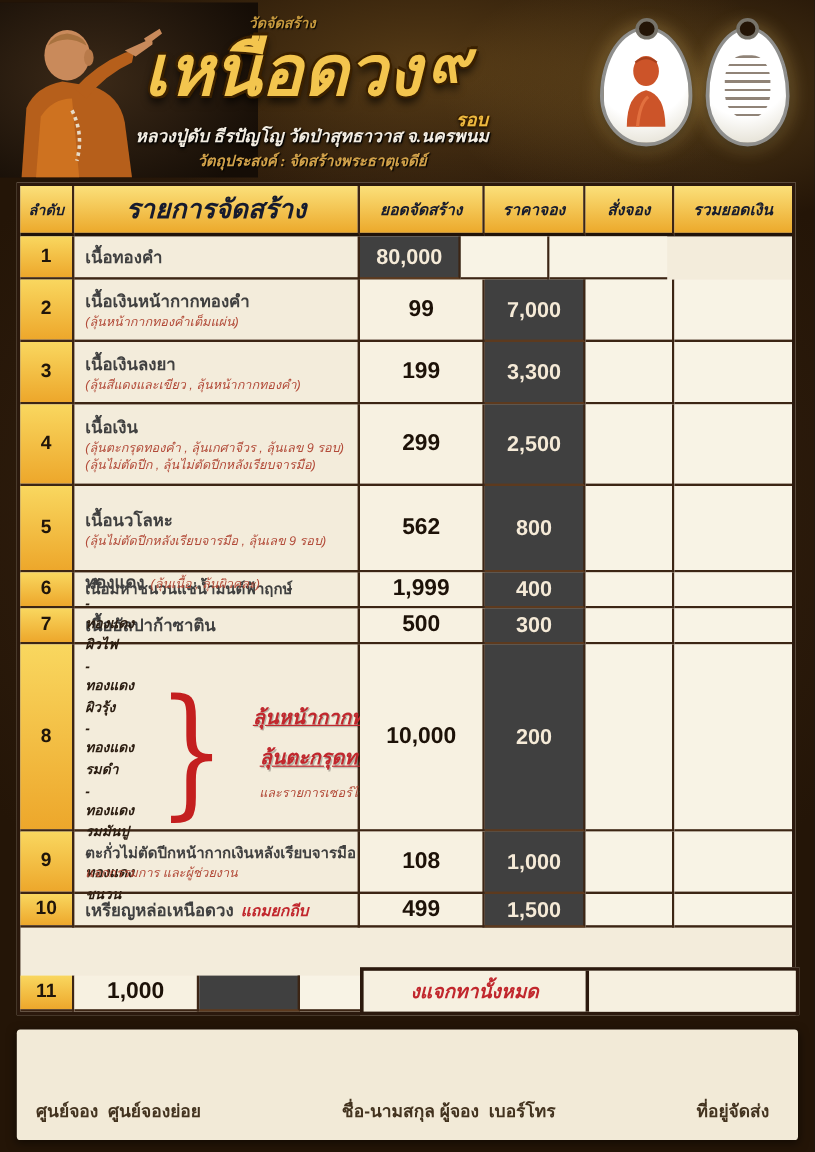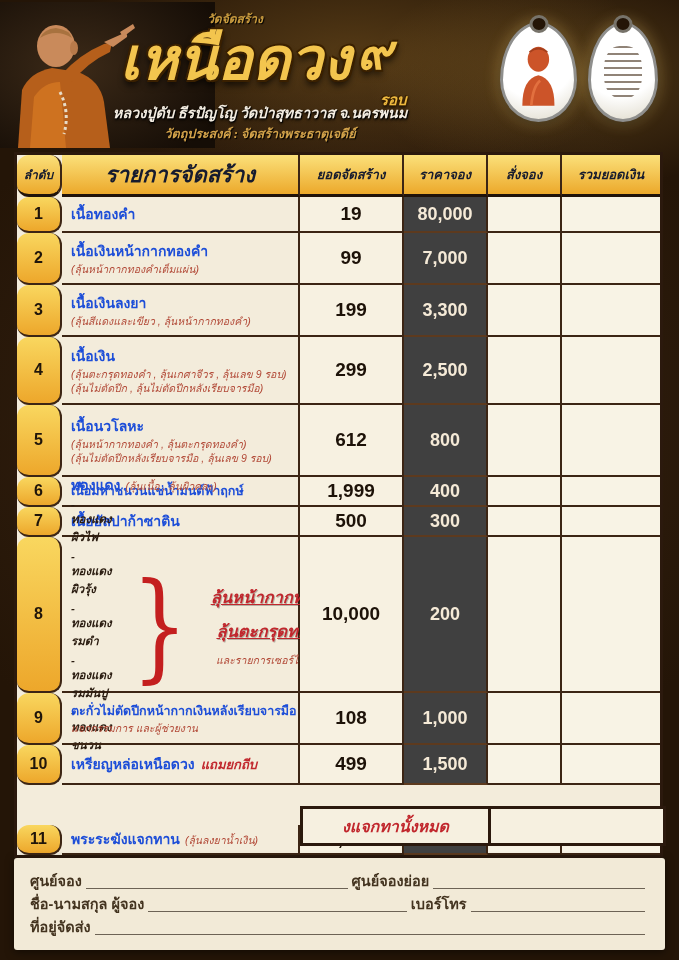--- a/index.html
+++ b/index.html
@@ -51,37 +51,37 @@
     opacity:.75; border-radius:40%; }
 
   
   .tbl { position:absolute; left:14px; top:152px; width:649px;
     border:3px solid #2b190d; background:#f3ecdb; }
   .trow { display:flex; width:643px; }
   .cell { border-right:2px solid #3c2514; border-bottom:2px solid #3c2514;
     display:flex; flex-direction:column; justify-content:center; }
   .cell:last-child { border-right:none; }
   .c-no    { width:45px;  align-items:center; background:linear-gradient(#f9d75f,#eda72b);
-             font-size:16px; font-weight:bold; color:#20150a;border-radius:12px; }
+             font-size:16px; font-weight:bold; color:#20150a; }
   .c-name  { width:238px; padding:3px 9px; }
   .c-qty   { width:104px; align-items:center; font-size:19px; font-weight:bold; color:#1d1208;
              background:#f7f1e1; }
   .c-price { width:84px;  align-items:center; background:#404040; font-size:18px; font-weight:bold;
              color:#f5ead7; border-bottom-color:#5d3a1e; }
   .c-order { width:74px;  background:#f8f3e5; }
   .c-total { width:98px;  background:#f8f3e5; }
 
   .thead .cell { background:linear-gradient(#fbe07a,#eca92b); border-bottom:3px solid #20130a;
     align-items:center; justify-content:center; height:42px;
     font-weight:800; font-style:italic; color:#161b2e; }
   .thead .c-no { font-size:12px; }
   .thead .c-name { font-size:22px; padding:17px; }
   .thead .c-qty, .thead .c-price, .thead .c-order, .thead .c-total { font-size:13px; }
 
-  .iname { font-size:14px; font-weight:bold; color:#1d4ed8; white-space:nowrap; }
+  .iname { font-size:14px; font-weight:bold; color:#404040; white-space:nowrap; }
   .iname.small { font-size:12.5px; }
   .isub { font-size:10.5px; font-style:italic; color:#b24a38; line-height:1.35; white-space:nowrap; }
   .inote { font-size:10.5px; font-style:italic; color:#b24a38; font-weight:normal; margin-left:5px; }
   .ired { color:#c1272d; font-size:13px; font-weight:bold; font-style:italic; margin-left:6px; }
 
   .r8-body { display:flex; align-items:center; margin-top:2px;gap:12px; }
   .r8-bullets { display:flex; flex-direction:column; gap:4px; font-size:11.5px; font-style:italic;
     color:#2a1c10; font-weight:bold; }
   .r8-brace { font-family:"DejaVu Serif", serif; font-size:118px; line-height:118px; color:#c41f1f;
     font-weight:normal; transform:scaleX(.75); margin:0 0 0 -2px; }
@@ -93,21 +93,21 @@
   .total-row { position:absolute; left:300px; top:806px; display:flex;
     border:3px solid #2b190d; background:#f6f0e0; }
   .total-cell1 { width:188px; height:34px; border-right:3px solid #2b190d;
     display:flex; align-items:center; justify-content:center;
     font-size:16px; font-weight:800; font-style:italic; color:#c1272d; }
   .total-cell2 { width:172px; height:34px; background:#f6f0e0; }
 
   
   .foot { position:absolute; left:14px; top:858px; width:651px; height:92px;
     background:#f2ead7; border-radius:3px; padding:11px 16px 13px 16px;
-    display:flex; flex-direction:column; justify-content:space-between;
+    display:flex; flex-direction:row; justify-content:space-between;
     box-shadow:0 2px 8px rgba(0,0,0,.5); }
   .fline { display:flex; align-items:flex-end; font-size:14.5px; font-weight:bold;
     color:#43331f; }
   .flabel { white-space:nowrap; }
   .ffill { border-bottom:1.6px solid #6d6355; margin:0 4px 3px 4px; height:14px; }
   .f1a { flex:2.1; } .f1b { flex:1.7; }
   .f2a { flex:2.0; } .f2b { flex:1.35; }
   .f3  { flex:1; }
 </style>
 </head>
@@ -172,21 +172,20 @@
       <div class="cell c-price" style="background:linear-gradient(#fbe07a,#eca92b);color:#161b2e;">ราคาจอง</div>
       <div class="cell c-order" style="align-items:center;">สั่งจอง</div>
       <div class="cell c-total" style="align-items:center;">รวมยอดเงิน</div>
     </div>
     <div>
         <div class="trow" style="height: 36px;">
           <div class="cell c-no">1</div>
           <div class="cell c-name">
             <div><span class="iname">เนื้อทองคำ</span></div>
           </div>
-          <div class="cell c-qty">19</div>
           <div class="cell c-price">80,000</div>
           <div class="cell c-order"></div>
           <div class="cell c-total"></div>
         </div>
         <div class="trow" style="height: 52px;">
           <div class="cell c-no">2</div>
           <div class="cell c-name">
             <div><span class="iname">เนื้อเงินหน้ากากทองคำ</span></div>
             <div class="isub">(ลุ้นหน้ากากทองคำเต็มแผ่น)</div>
           </div>
@@ -215,24 +214,23 @@
           </div>
           <div class="cell c-qty">299</div>
           <div class="cell c-price">2,500</div>
           <div class="cell c-order"></div>
           <div class="cell c-total"></div>
         </div>
         <div class="trow" style="height: 72px;">
           <div class="cell c-no">5</div>
           <div class="cell c-name">
             <div><span class="iname">เนื้อนวโลหะ</span></div>
-            <div class="isub">(ลุ้นหน้ากากทองคำ , ลุ้นตะกรุดทองคำ)</div>
             <div class="isub">(ลุ้นไม่ตัดปีกหลังเรียบจารมือ , ลุ้นเลข 9 รอบ)</div>
           </div>
-          <div class="cell c-qty">612</div>
+          <div class="cell c-qty">562</div>
           <div class="cell c-price">800</div>
           <div class="cell c-order"></div>
           <div class="cell c-total"></div>
         </div>
         <div class="trow" style="height: 30px;">
           <div class="cell c-no">6</div>
           <div class="cell c-name">
             <div><span class="iname small">เนื้อมหาชนวนแช่น้ำมนต์ฟ้าฤกษ์</span></div>
           </div>
           <div class="cell c-qty">1,999</div>
@@ -279,35 +277,32 @@
           <div class="cell c-no">9</div>
           <div class="cell c-name">
             <div><span class="iname small">ตะกั่วไม่ตัดปีกหน้ากากเงินหลังเรียบจารมือ</span></div>
             <div class="isub">แจกกรรมการ และผู้ช่วยงาน</div>
           </div>
           <div class="cell c-qty">108</div>
           <div class="cell c-price">1,000</div>
           <div class="cell c-order"></div>
           <div class="cell c-total"></div>
         </div>
-        <div class="trow" style="height: 40px;">
+        <div class="trow" style="height: 28px;">
           <div class="cell c-no">10</div>
           <div class="cell c-name">
             <div><span class="iname">เหรียญหล่อเหนือดวง</span><span class="ired">แถมยกถีบ</span></div>
           </div>
           <div class="cell c-qty">499</div>
           <div class="cell c-price">1,500</div>
           <div class="cell c-order"></div>
           <div class="cell c-total"></div>
         </div>
         <div class="trow" style="height: 30px; margin-top: 40px;">
           <div class="cell c-no">11</div>
-          <div class="cell c-name">
-            <div><span class="iname">พระระฆังแจกทาน</span><span class="inote">(ลุ้นลงยาน้ำเงิน)</span></div>
-          </div>
           <div class="cell c-qty">1,000</div>
           <div class="cell c-price"></div>
           <div class="cell c-order"></div>
           <div class="cell c-total"></div>
         </div>
       </div>
   </div>
 
   <div class="total-row">
     <div class="total-cell1">งแจกทานั้งหมด</div>

